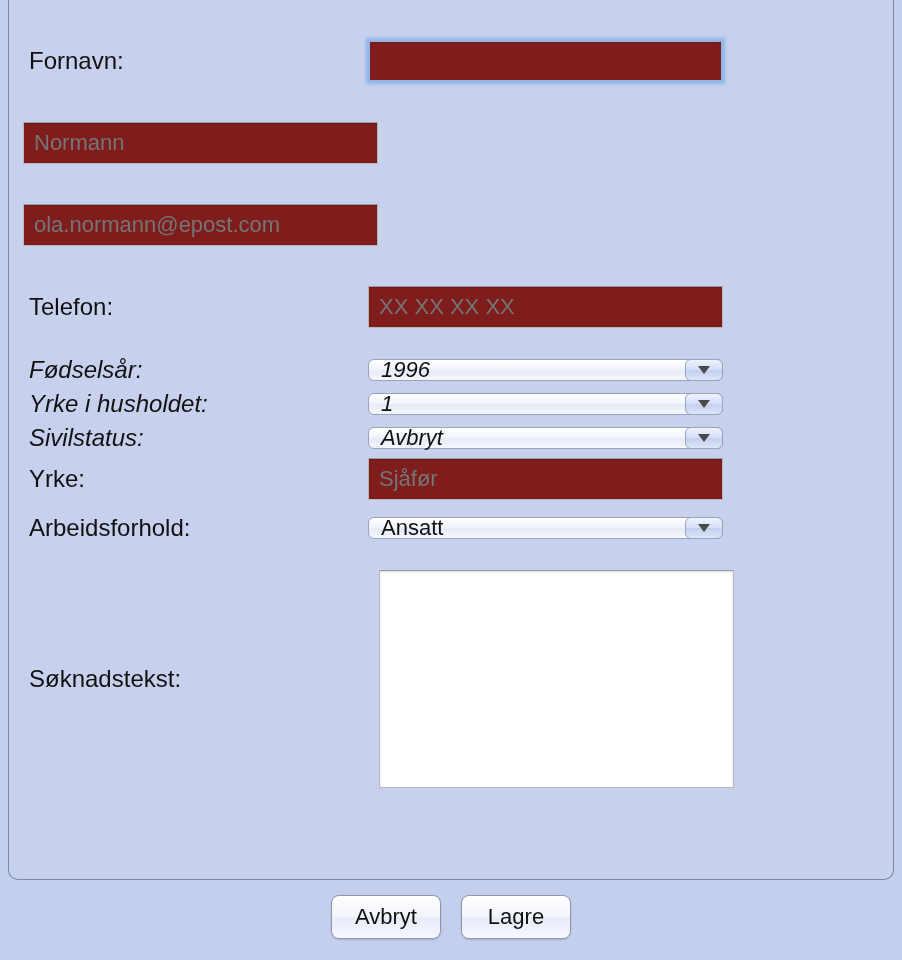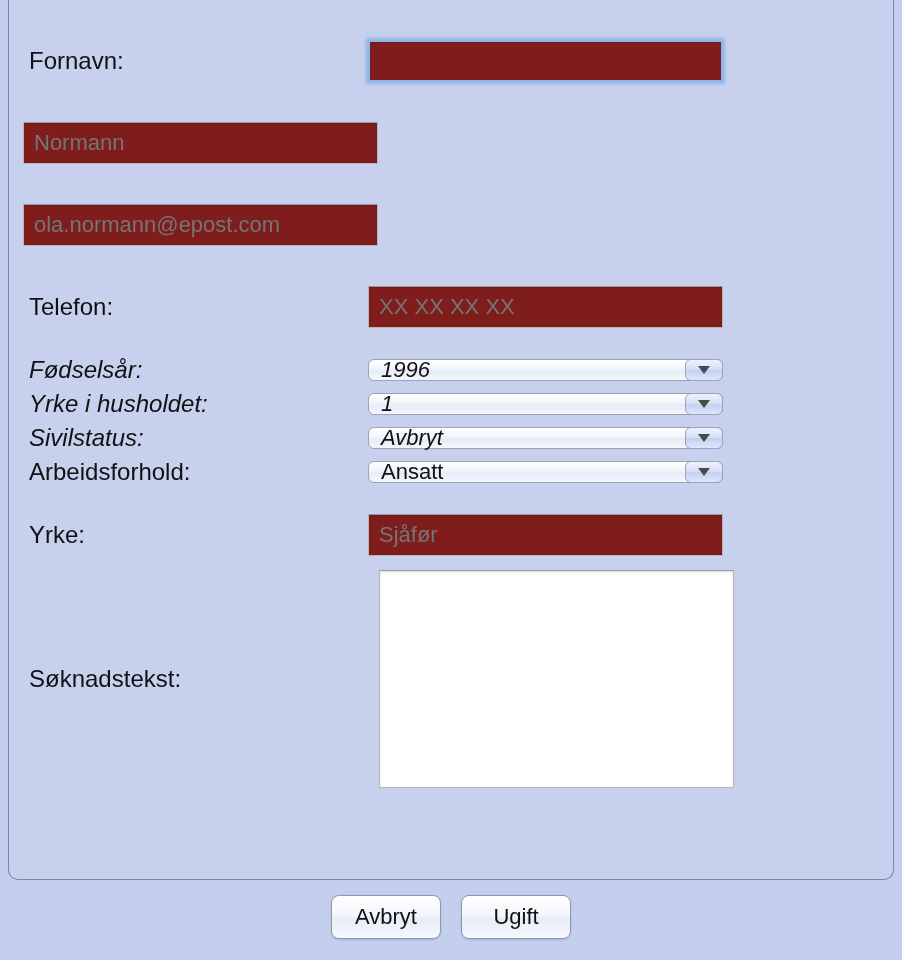--- a/index.html
+++ b/index.html
@@ -188,42 +188,42 @@
       <div class="select-wrap">
         <div class="select-body">Avbryt</div>
         <div class="select-btn">
           <svg viewBox="0 0 14 10">
               <polygon points="1,1 13,1 7,9"></polygon>
             </svg>
         </div>
       </div>
     </div>
 
-    <div class="row" style="margin-bottom:28px">
-      <div class="label">Arbeidsforhold:</div>
-      <div class="select-wrap">
-        <div class="select-body">Ansatt</div>
-        <div class="select-btn">
-          <svg viewBox="0 0 14 10">
-              <polygon points="1,1 13,1 7,9"></polygon>
-            </svg>
-        </div>
-      </div>
-    </div>
-
     <div class="row">
       <div class="label">Yrke:</div>
       <input class="field" type="text" placeholder="Sjåfør" style="">
     </div>
 
+    <div class="row" style="margin-bottom:28px">
+      <div class="label">Arbeidsforhold:</div>
+      <div class="select-wrap">
+        <div class="select-body">Ansatt</div>
+        <div class="select-btn">
+          <svg viewBox="0 0 14 10">
+              <polygon points="1,1 13,1 7,9"></polygon>
+            </svg>
+        </div>
+      </div>
+    </div>
+
     <div class="row ta-row">
       <div class="label">Søknadstekst:</div>
       <textarea class="textarea" style=""></textarea>
     </div>
 
   </div>
 
   <div class="button-bar">
     <button class="btn">Avbryt</button>
-    <button class="btn">Ugift</button>
+    <button class="btn">Lagre</button>
   </div>
 
 </div>
 
 </body></html>

